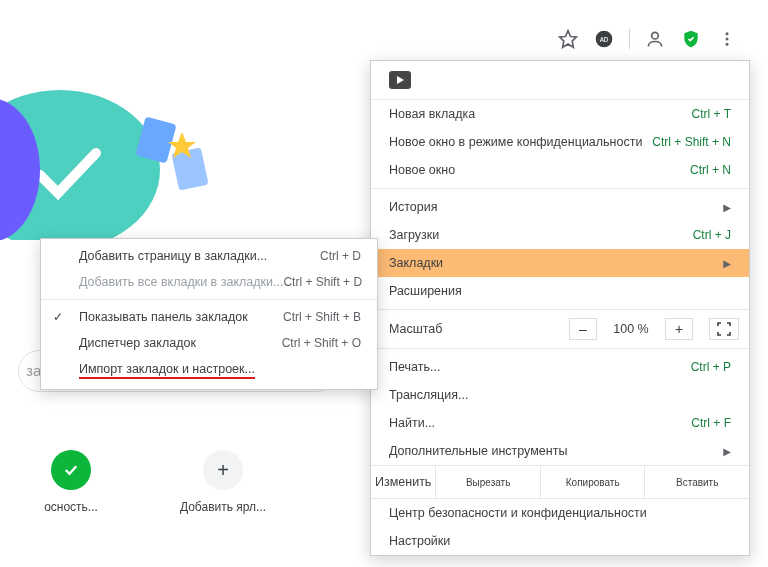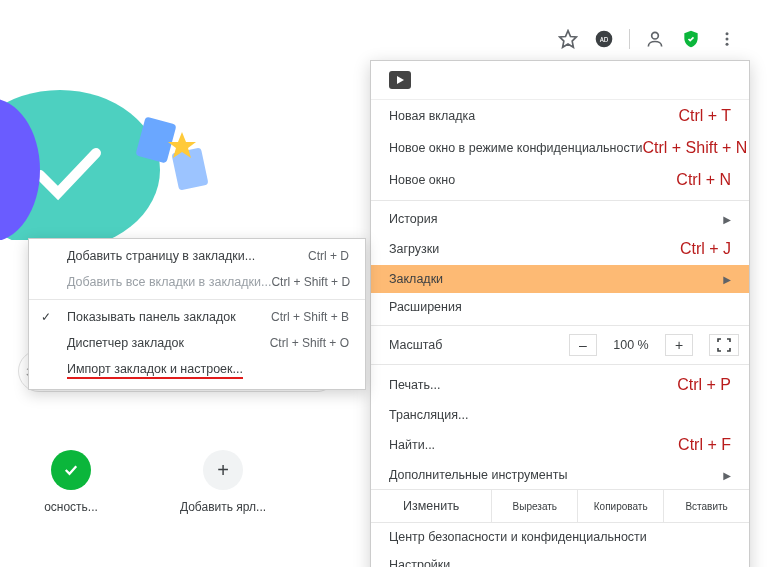--- a/index.html
+++ b/index.html
@@ -122,22 +122,22 @@
     display: flex;
     align-items: center;
     justify-content: space-between;
     padding: 7px 18px;
     font-size: 12.5px;
     color: #3c4043;
     cursor: pointer;
     white-space: nowrap;
   }
   .menu-item .shortcut-key {
-    color: #b91c1c;
-    font-size: 16px;
+    color: #15803d;
+    font-size: 12px;
   }
   .menu-item .chev {
     color: #5f6368;
     font-size: 10px;
   }
   .menu-item.hl {
     background: #fdba74;
   }
   .sep {
     height: 1px;
@@ -178,40 +178,40 @@
     cursor: pointer;
   }
   .edit-row {
     display: flex;
     align-items: stretch;
     height: 34px;
     border-top: 1px solid #e6e6e6;
     border-bottom: 1px solid #e6e6e6;
   }
   .edit-row .elabel {
-    padding: 0 32px;
+    padding: 0 4px;
     display: flex;
     align-items: center;
     font-size: 12.5px;
   }
   .edit-row .ebtn {
     flex: 1;
     border-left: 1px solid #e6e6e6;
     display: flex;
     align-items: center;
     justify-content: center;
     font-size: 10px;
     cursor: pointer;
   }
 
   
   .menu-sub {
     position: absolute;
     top: 238px;
-    left: 28px;
+    left: 40px;
     width: 338px;
     background: #fff;
     border: 1px solid #ccc;
     box-shadow: 0 4px 14px rgba(0,0,0,.18);
     z-index: 20;
     padding: 4px 0;
   }
   .sub-item {
     display: flex;
     align-items: center;

